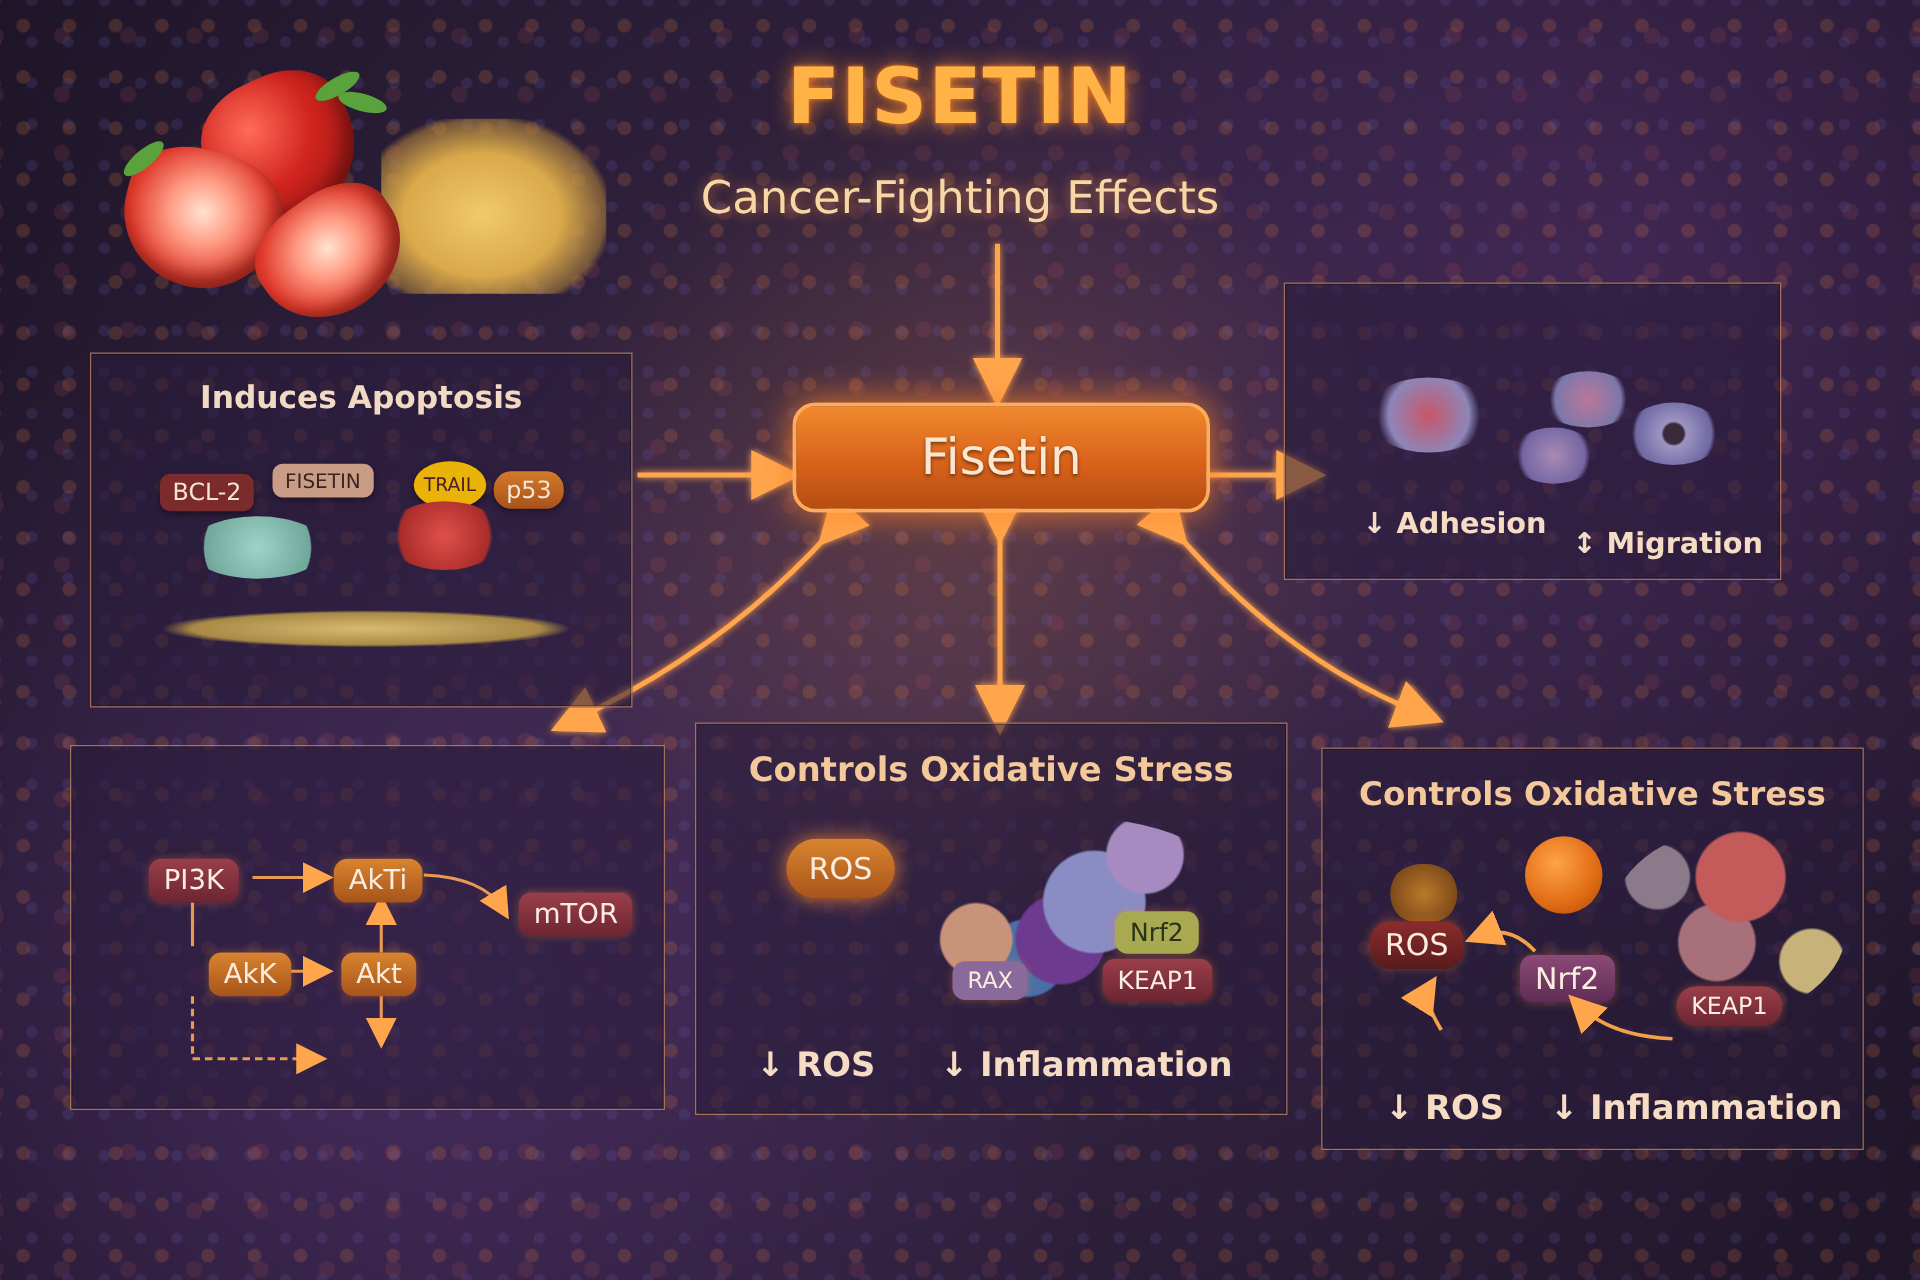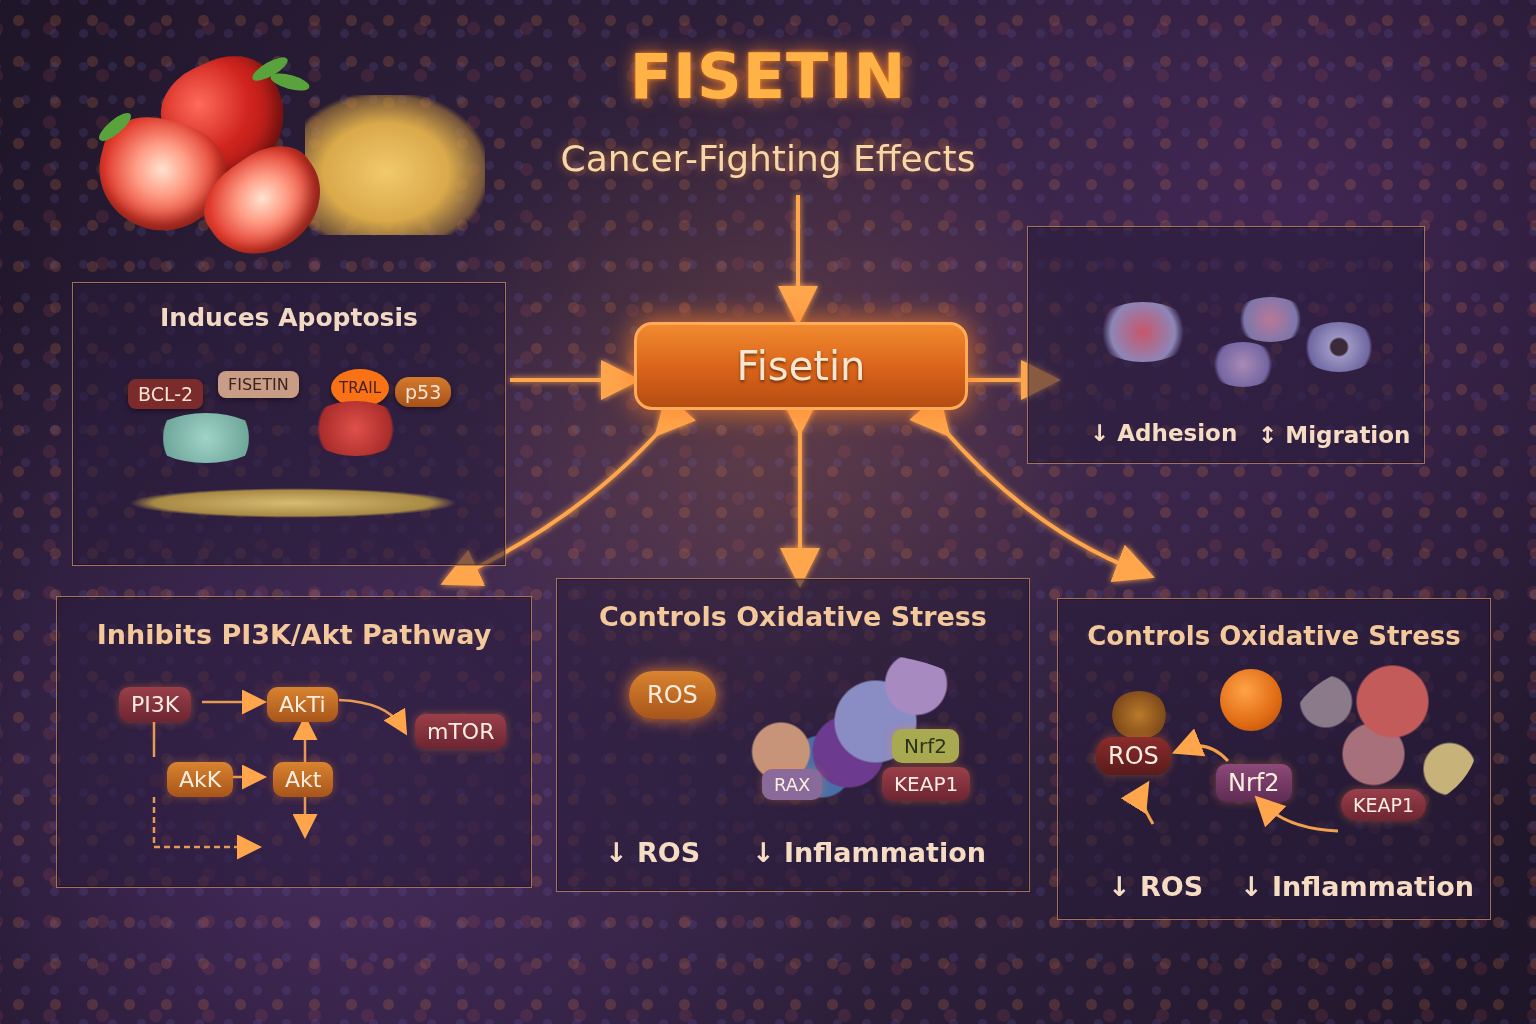--- a/index.html
+++ b/index.html
@@ -40,21 +40,21 @@
   .hub{position:absolute;left:634px;top:322px;width:328px;height:82px;
     border-radius:18px;
     background:linear-gradient(180deg,#f08a2e 0,#d9621a 55%,#b54d12 100%);
     border:3px solid #ffab5a;box-shadow:0 0 28px rgba(255,130,40,.85);
     display:flex;align-items:center;justify-content:center;}
   .hub span{font-size:40px;color:#fbe7cf;text-shadow:0 2px 3px rgba(0,0,0,.5);}
   .tag{position:absolute;padding:4px 10px;border-radius:8px;font-size:19px;color:#f6e4d4;
     box-shadow:0 2px 5px rgba(0,0,0,.45);}
   .tag.dark{background:#7b2b2b;padding-left:10px;}
   .tag.beige{background:#c99c86;color:#3a2420;}
-  .tag.pink{background:#f97316;color:#4a2027;border-radius:50%;padding:10px 8px;}
+  .tag.pink{background:#eab308;color:#4a2027;border-radius:50%;padding:10px 8px;}
   .tag.orange{background:linear-gradient(#d47a2c,#a8521a);border-radius:14px;}
   .node{position:absolute;padding:5px 12px;border-radius:10px;font-size:22px;color:#fbeee0;
     box-shadow:0 0 8px rgba(255,140,50,.35);}
   .node.maroon{background:linear-gradient(#9a3f4a,#6c2531);}
   .node.amber{background:linear-gradient(#d9842f,#a7541b);}
   .node.plum{background:linear-gradient(#8c4a78,#5e2b54);}
   .node.green{background:#a8a950;color:#2a3315;}
   .blob{position:absolute;border-radius:50%;}
   .effects{position:absolute;font-size:27px;color:#f6dcc2;font-weight:bold;}
   .arrowlayer{position:absolute;inset:0;}
@@ -113,26 +113,25 @@
   <div class="blob" style="left:78px;top:130px;width:110px;height:50px;background:radial-gradient(circle,#9fd3c7 0,#6fa79a 70%,rgba(0,0,0,0) 72%);"></div>
   <div class="blob" style="left:235px;top:118px;width:95px;height:55px;background:radial-gradient(circle,#e0504a 0,#a92c2a 65%,rgba(0,0,0,0) 70%);"></div>
   <div class="blob" style="left:55px;top:205px;width:330px;height:30px;border-radius:40%;background:radial-gradient(ellipse,#d8bb72 0,#a88a45 60%,rgba(0,0,0,0) 70%);"></div>
 </div>
 
 <div class="panel" style="left:1027px;top:226px;width:396px;height:236px;">
   <div class="blob" style="left:65px;top:75px;width:100px;height:60px;background:radial-gradient(circle,#c8566a 0,#8d86b8 55%,rgba(0,0,0,0) 70%);"></div>
   <div class="blob" style="left:205px;top:70px;width:75px;height:45px;background:radial-gradient(circle,#b9789a 0,#7c77aa 60%,rgba(0,0,0,0) 70%);"></div>
   <div class="blob" style="left:180px;top:115px;width:70px;height:45px;background:radial-gradient(circle,#a98ab5 0,#7466a3 60%,rgba(0,0,0,0) 70%);"></div>
   <div class="blob" style="left:272px;top:95px;width:78px;height:50px;background:radial-gradient(circle,#3a2a3a 0 8px,#9c95c2 10px,#6f68a2 65%,rgba(0,0,0,0) 72%);"></div>
-  <div class="effects" style="left:62px;top:193px;font-size:23px;">↓ Adhesion</div>
+  <div class="effects" style="left:62px;top:179px;font-size:23px;">↓ Adhesion</div>
   <div class="effects" style="left:230px;top:195px;font-size:23px;">↕ Migration</div>
 </div>
 
 <div class="panel" style="left:56px;top:596px;width:474px;height:290px;">
-  <div class="panel-title" style="top:22px;font-size:27px;">Inhibits PI3K/Akt Pathway</div>
   <svg style="position:absolute;left:0;top:0" width="474" height="290">
     <g stroke="#e89a52" stroke-width="2.5" fill="none">
       <path d="M145 105 L200 105" marker-end="url(#ah)"></path>
       <path d="M145 180 L200 180" marker-end="url(#ah)"></path>
       <path d="M97 125 L97 160"></path>
       <path d="M248 165 L248 128" marker-end="url(#ah)"></path>
       <path d="M248 198 L248 232" marker-end="url(#ah)"></path>
       <path d="M282 103 Q330 105 345 130" marker-end="url(#ah)"></path>
       <path d="M97 200 L97 250 L195 250" stroke-dasharray="6 4" marker-end="url(#ah)"></path>
     </g>

